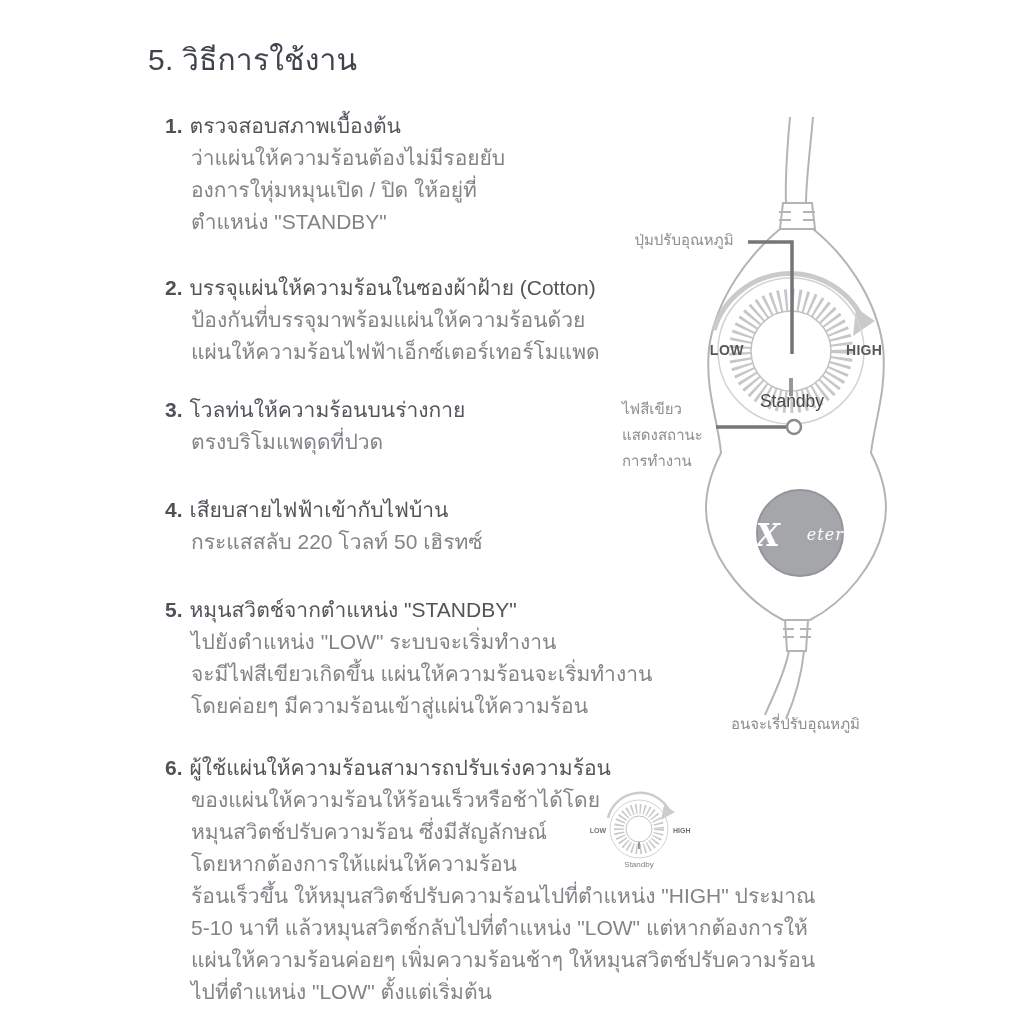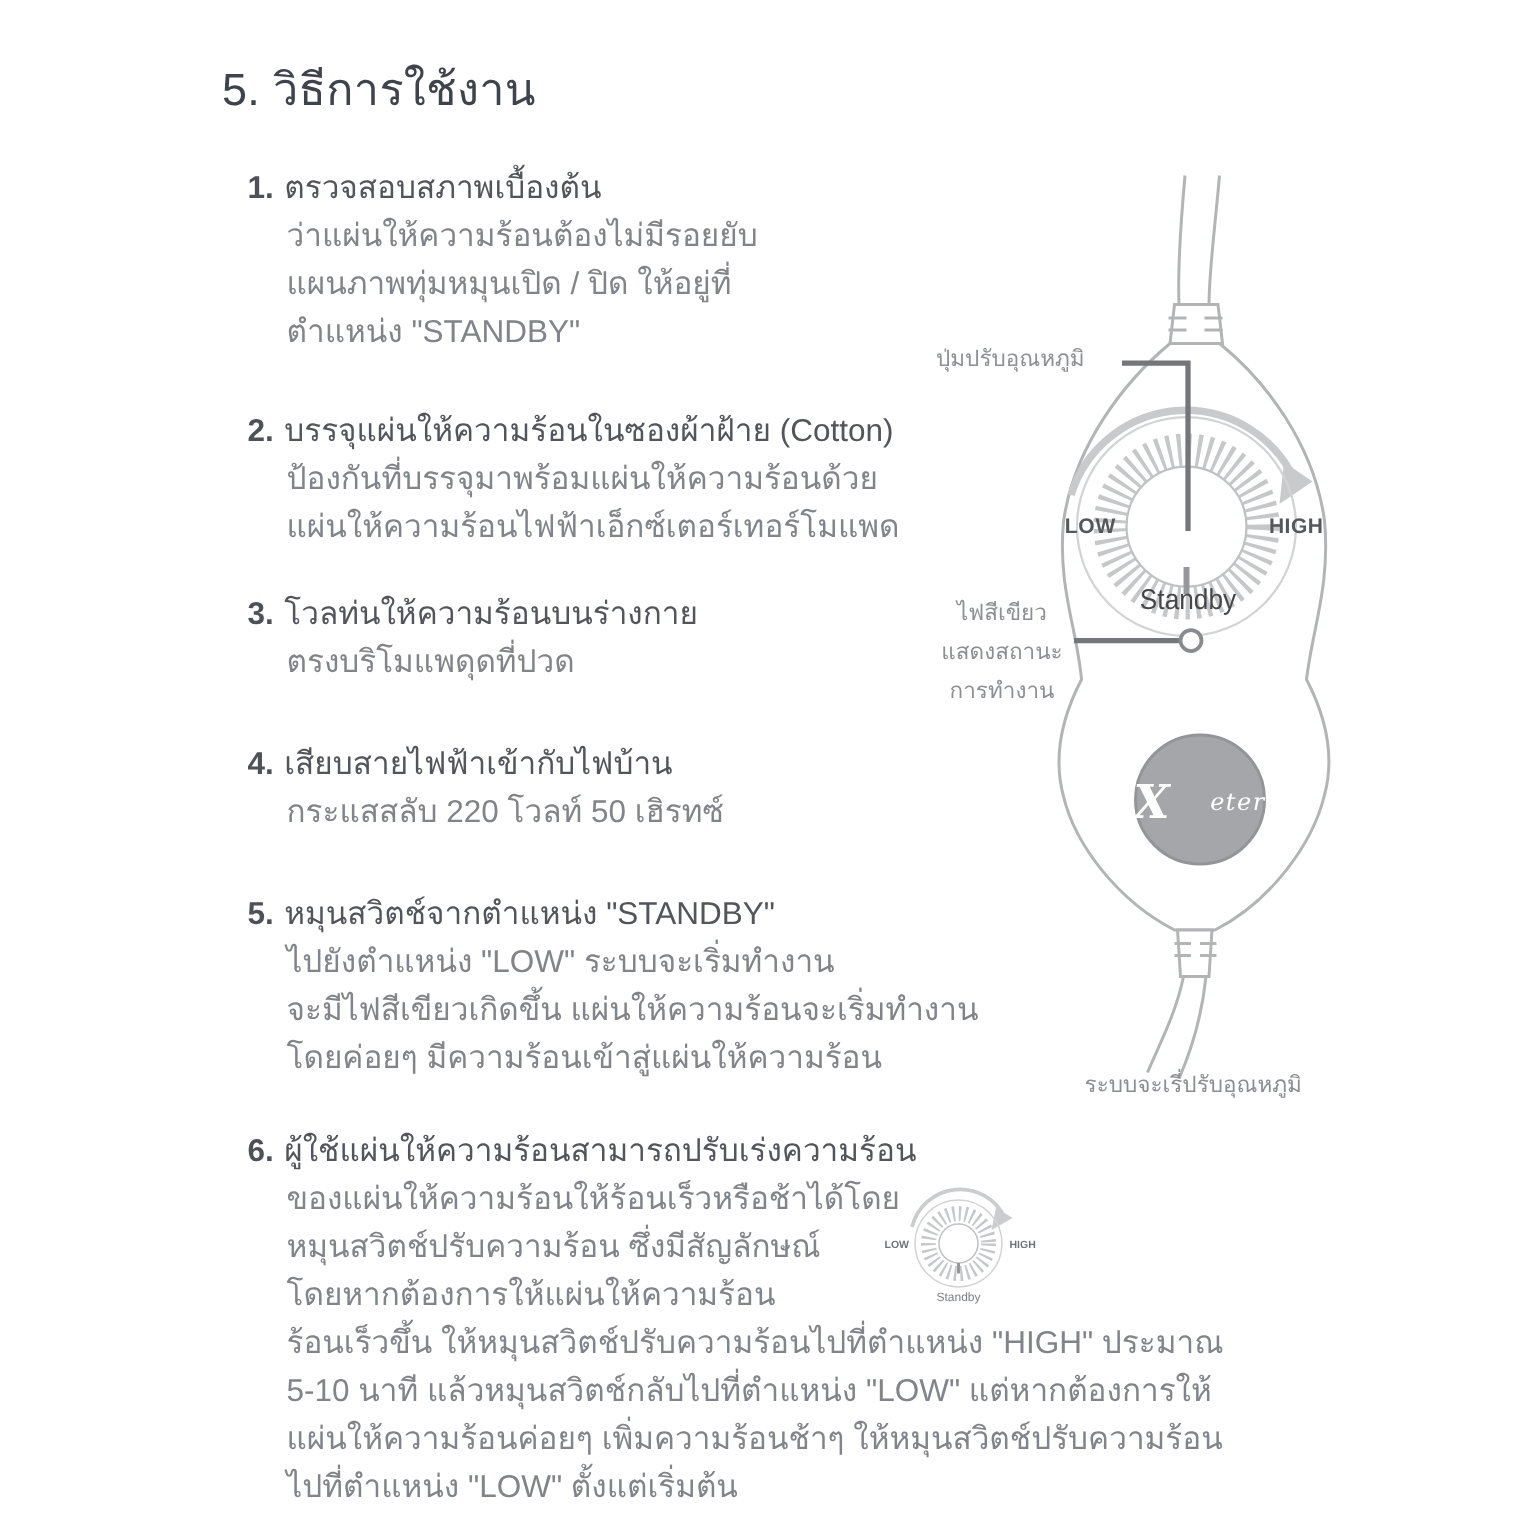--- a/index.html
+++ b/index.html
@@ -12,25 +12,25 @@
     font-size:30px;font-weight:normal;color:#3f434c;letter-spacing:0.2px;
   }
   .step{position:absolute;left:165px;font-size:21px;line-height:32px;color:#818488;white-space:nowrap;}
   .step .line{padding-left:26px;}
   .step .line.first{padding-left:0;}
   .step .num{font-weight:bold;color:#4e5158;margin-right:7px;}
   .step .head{font-weight:normal;color:#53555b;}
   
   .diagram-svg{position:absolute;left:0;top:0;pointer-events:none;}
   .dlabel{position:absolute;color:#8d8f93;font-size:15px;line-height:20px;}
-  .knob-label{left:624px;top:230px;width:148px;text-align:left;font-family:Liberation Serif, serif;}
+  .knob-label{left:610px;top:230px;width:148px;text-align:center;font-family:Liberation Serif, serif;}
   .low-label{left:698px;top:340px;width:46px;text-align:right;font-size:14px;font-weight:600;color:#55575a;letter-spacing:.5px;}
   .high-label{left:846px;top:340px;font-size:14px;font-weight:600;color:#55575a;letter-spacing:.3px;}
   .standby-label{left:748px;top:391px;width:88px;text-align:center;font-size:19px;color:#45474a;transform:scaleX(.92);}
-  .led-label{left:622px;top:396px;width:92px;text-align:center;line-height:26px;}
+  .led-label{left:622px;top:396px;width:92px;line-height:26px;}
   .caption{left:658px;top:714px;width:275px;text-align:center;font-size:15px;color:#8b8d90;}
   .brand-circle{
     position:absolute;left:756px;top:489px;width:88px;height:88px;border-radius:50%;
     background:#a5a6a9;border:2px solid #949598;box-sizing:border-box;
     display:flex;align-items:center;justify-content:center;
     color:#ffffff;font-family:"DejaVu Serif", serif;font-style:italic;
   }
   .brand-circle .b-e{font-size:16px;position:relative;top:1px;}
   .brand-circle .b-x{font-size:31px;font-weight:bold;position:relative;top:2px;margin:0 -1px;}
   .brand-circle .b-rest{font-size:16px;position:relative;top:1px;letter-spacing:1px;margin-left:28px;}
@@ -44,21 +44,21 @@
 
 <div class="page">
 
   <h1 class="page-title">5. วิธีการใช้งาน</h1>
 
   <div class="step" style="top:110px">
     <div class="line first">
       <span class="num">1.</span><span class="head">ตรวจสอบสภาพเบื้องต้น</span>
     </div>
     <div class="line">ว่าแผ่นให้ความร้อนต้องไม่มีรอยยับ</div>
-    <div class="line">แผนภาพทุ่มหมุนเปิด / ปิด ให้อยู่ที่</div>
+    <div class="line">องการใหุ่มหมุนเปิด / ปิด ให้อยู่ที่</div>
     <div class="line">ตำแหน่ง "STANDBY"</div>
   </div>
 
   <div class="step" style="top:272px">
     <div class="line first">
       <span class="num">2.</span><span class="head">บรรจุแผ่นให้ความร้อนในซองผ้าฝ้าย (Cotton)</span>
     </div>
     <div class="line">ป้องกันที่บรรจุมาพร้อมแผ่นให้ความร้อนด้วย</div>
     <div class="line">แผ่นให้ความร้อนไฟฟ้าเอ็กซ์เตอร์เทอร์โมแพด</div>
   </div>
@@ -174,19 +174,19 @@
     <div>การทำงาน</div>
   </div>
 
   <div class="brand-circle">
     <span class="b-e">e</span>
       <span class="b-x">X</span>
       <span class="b-rest">eter</span>
       <span class="b-tm">™</span>
   </div>
 
-  <div class="dlabel caption">ระบบจะเรี่ปรับอุณหภูมิ</div>
+  <div class="dlabel caption">อนจะเรี่ปรับอุณหภูมิ</div>
 
   <div class="mini-low">LOW</div>
   <div class="mini-high">HIGH</div>
   <div class="mini-standby">Standby</div>
 
 </div>
 
 </body></html>

